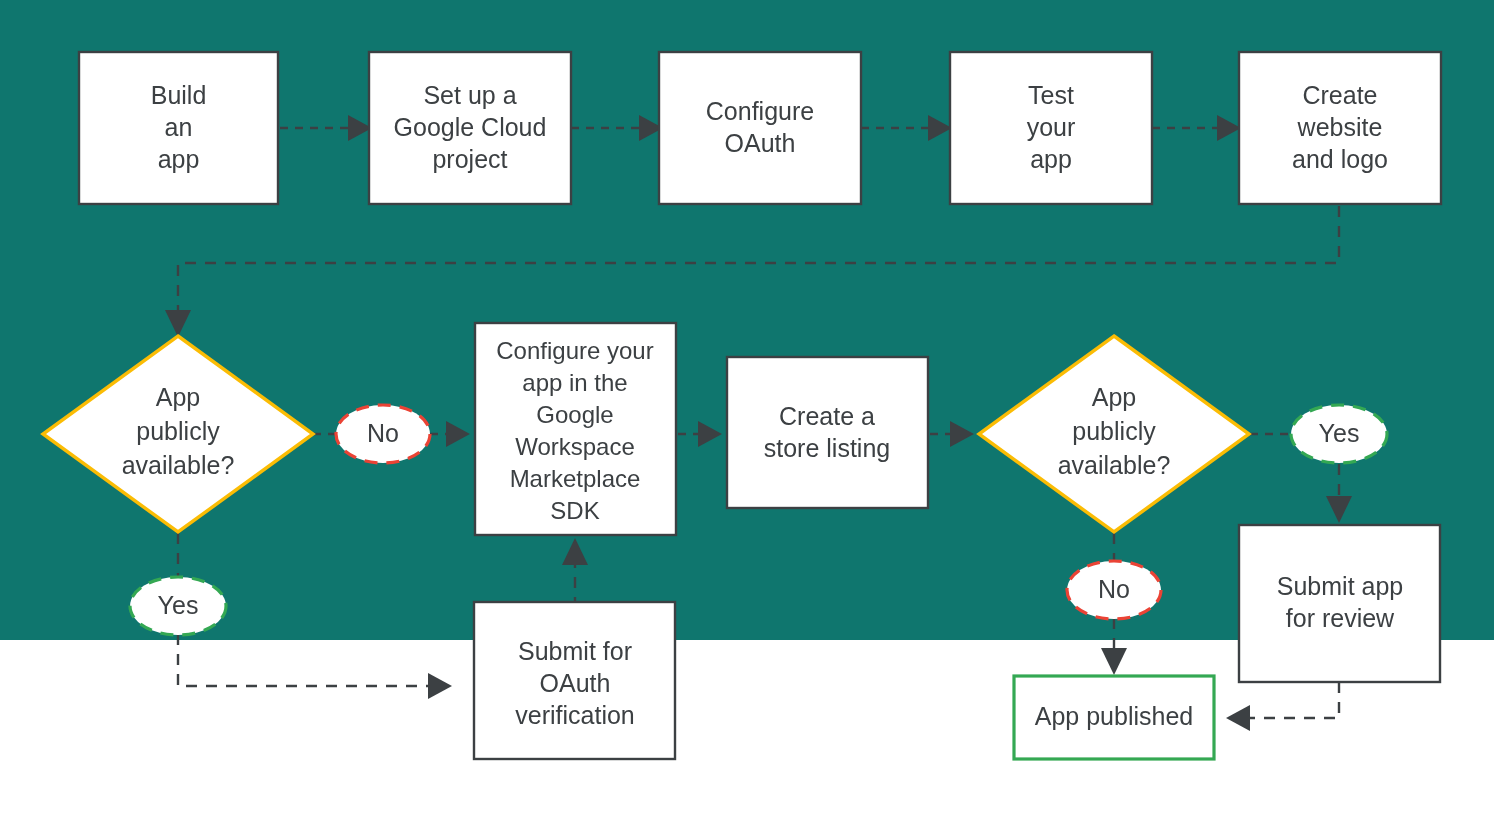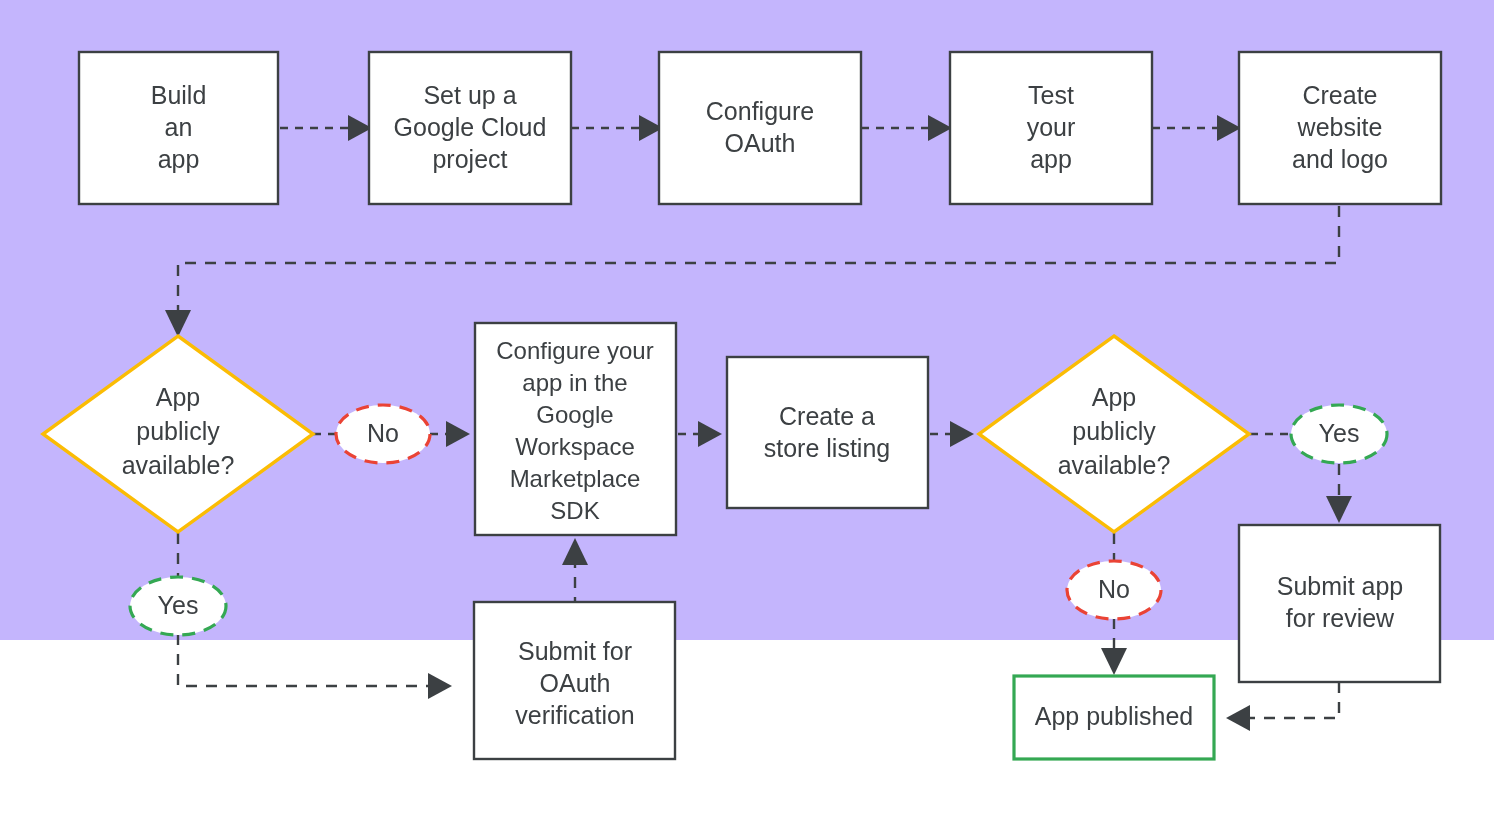--- a/index.html
+++ b/index.html
@@ -10,21 +10,21 @@
   body {
     width: 1494px;
     height: 814px;
     font-family: "Liberation Sans", sans-serif;
     overflow: hidden;
   }
   #flow-root {
     position: relative;
     width: 1494px;
     height: 640px;
-    background: #c4b5fd;
+    background: #0f766e;
   }
   svg#flow-svg {
     position: absolute;
     top: 0; left: 0;
     width: 1494px;
     height: 814px;
     display: block;
   }
   .node-rect {
     fill: #ffffff;

